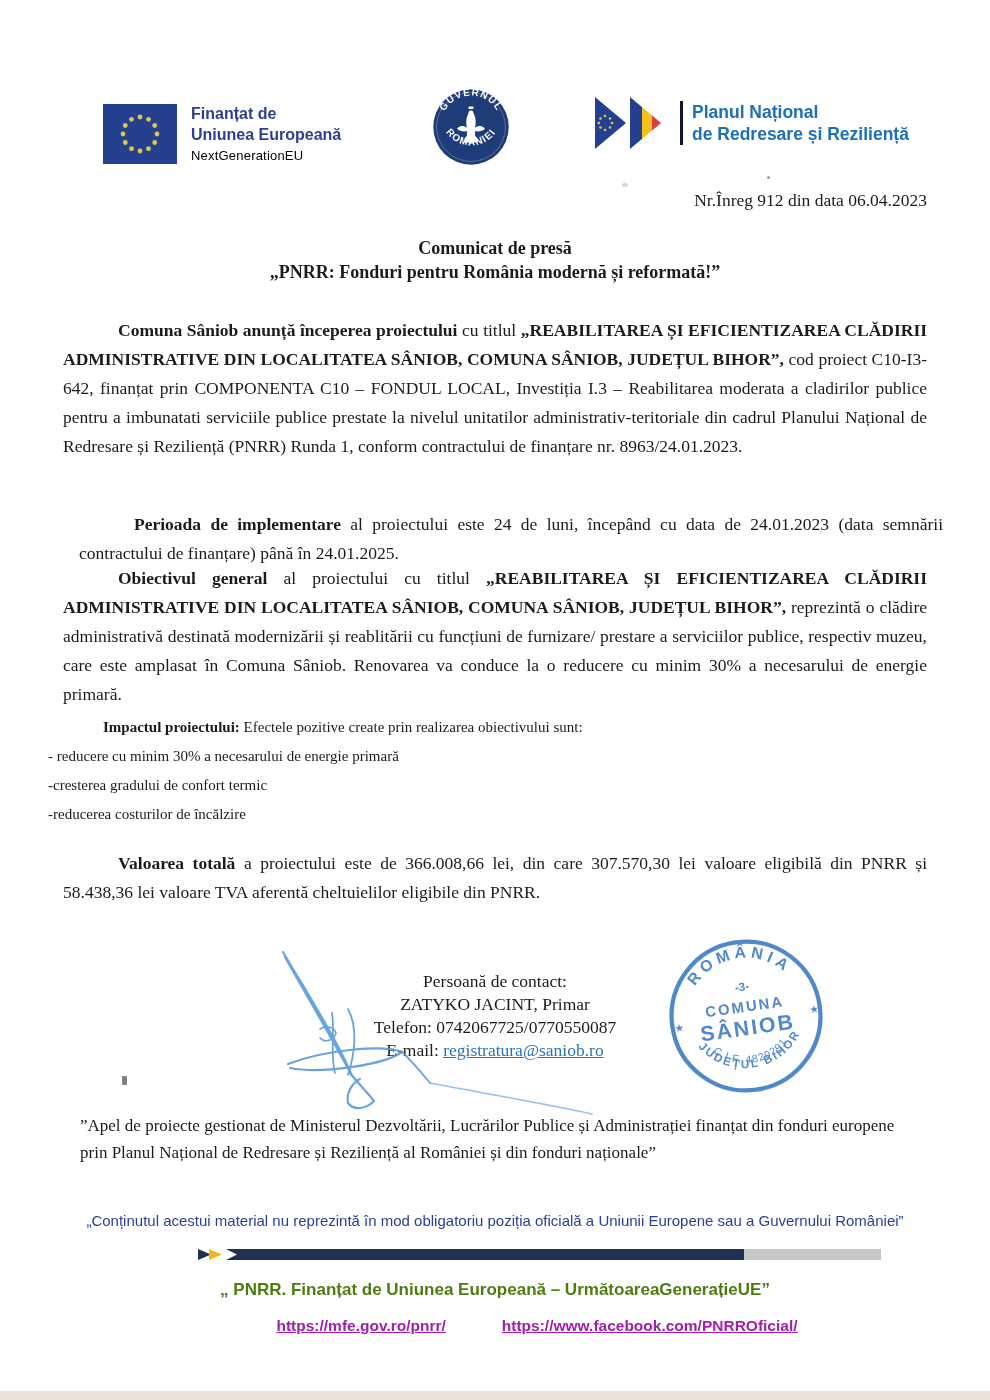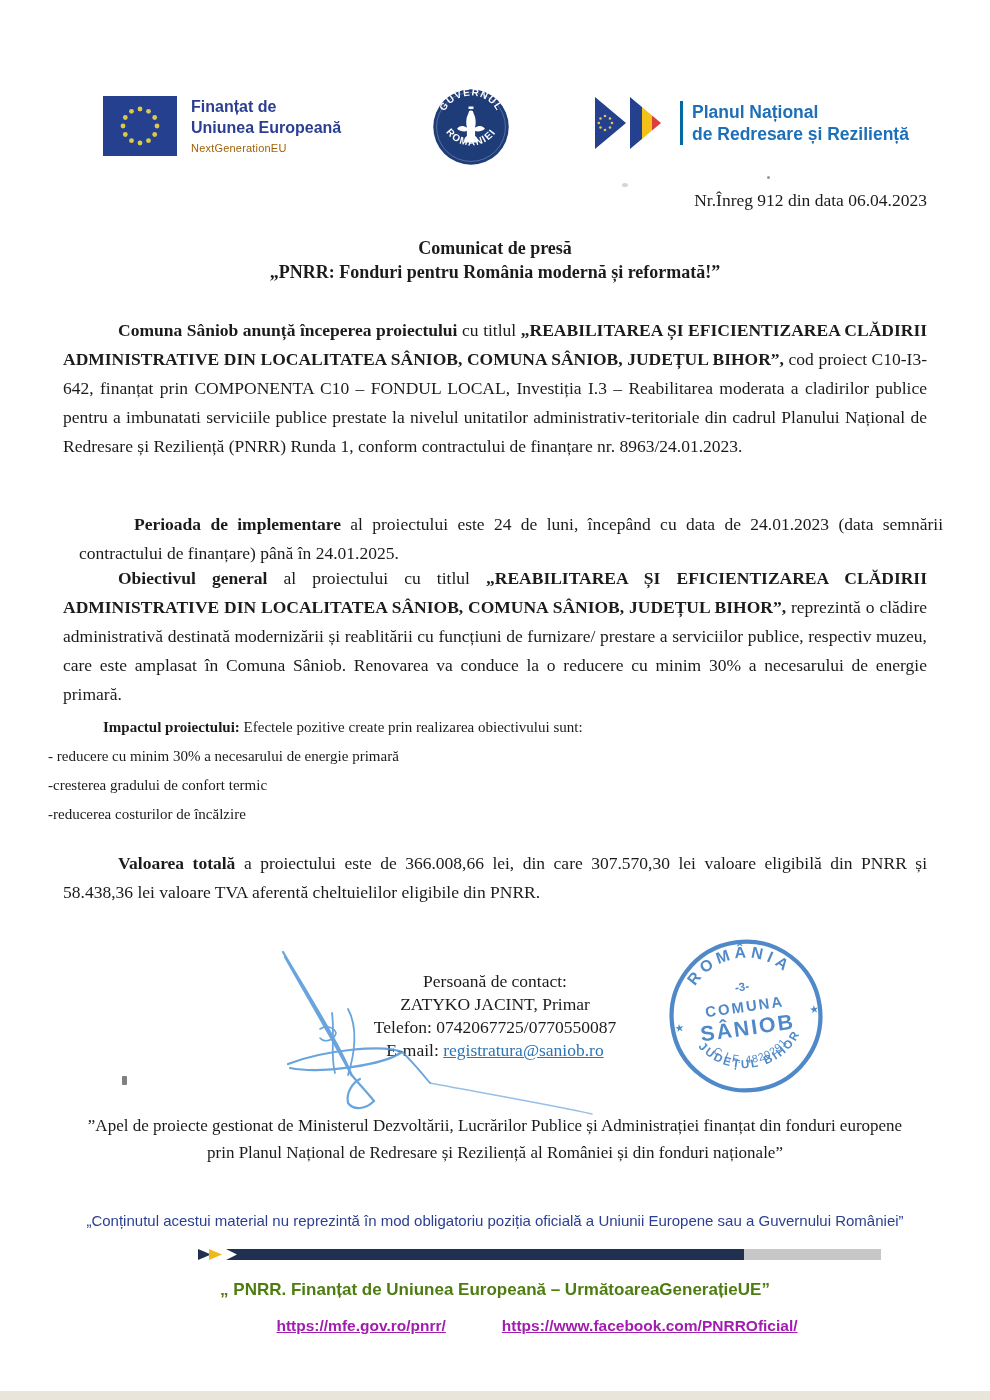--- a/index.html
+++ b/index.html
@@ -1,36 +1,36 @@
 <!DOCTYPE html>
 <html><head>
 <meta charset="utf-8">
 <style>
   html,body{margin:0;padding:0;background:#ffffff;}
   .page{position:relative;width:990px;height:1400px;background:#ffffff;overflow:hidden;
         font-family:"Liberation Serif",serif;color:#1b1b1b;}
   .abs{position:absolute;}
   .b{font-weight:bold;}
   
-  .eu-block{top:94px;left:103px;display:flex;gap:14px;align-items:center;}
+  .eu-block{top:101px;left:103px;display:flex;gap:14px;align-items:flex-end;}
   .eu-text{padding-top:2px;line-height:21px;}
   .eu-l1,.eu-l2{font-weight:bold;color:#2b3f92;font-size:16px;font-family:"Liberation Sans",sans-serif;}
-  .eu-l3{color:#a16207;font-size:11px;font-family:"Liberation Sans",sans-serif;letter-spacing:.2px;}
+  .eu-l3{color:#000000;font-size:13px;font-family:"Liberation Sans",sans-serif;letter-spacing:.2px;}
   .pnrr-block{top:96px;left:595px;display:flex;align-items:center;gap:9px;}
-  .pnrr-text{border-left:3px solid #0369a1;padding-left:9px;line-height:22px;
+  .pnrr-text{border-left:3px solid #0f172a;padding-left:9px;line-height:22px;
              font-family:"Liberation Sans",sans-serif;font-weight:bold;color:#1d6fb8;font-size:17.5px;}
   
   .reg{top:190px;right:63px;font-size:17.5px;}
   .titles{top:236px;left:0;width:100%;text-align:center;font-weight:bold;font-size:18px;line-height:24px;}
   .para{left:63px;width:864px;font-size:17.5px;line-height:29px;text-align:justify;}
   .indent{text-indent:55px;}
   .bullets{left:48px;width:864px;font-size:15px;line-height:29px;}
   .contact{top:970px;left:0;width:100%;text-align:center;font-size:17.5px;line-height:23px;}
   .email{color:#2e74b5;}
-  .quote{top:1112px;left:80px;width:830px;text-align:center;font-size:17px;line-height:27px;}
+  .quote{top:1112px;left:80px;width:830px;text-align:left;font-size:17px;line-height:27px;}
   .disclaimer{top:1212px;left:0;width:100%;text-align:center;font-family:Liberation Sans, sans-serif;
               font-size:15px;color:#2b3f92;}
   
   .bar{top:1249px;left:198px;width:684px;height:11px;}
   .tri{position:absolute;width:13px;height:11px;clip-path:polygon(0 0,100% 50%,0 100%);}
   .bar-navy{position:absolute;left:28px;top:0;width:518px;height:11px;background:#1f3050;
             clip-path:polygon(0 0,100% 0,100% 100%,0 100%,11px 50%);}
   .bar-gray{position:absolute;left:546px;top:0;width:137px;height:11px;background:#c7c7c7;}
   .slogan{top:1280px;left:0;width:100%;text-align:center;font-family:"Liberation Sans",sans-serif;
           font-weight:bold;font-size:17px;color:#4d7c0f;}

